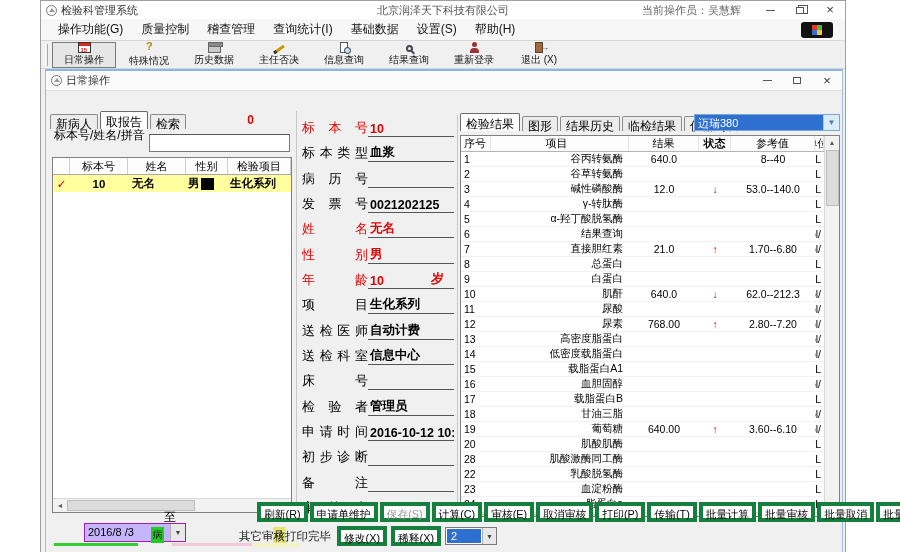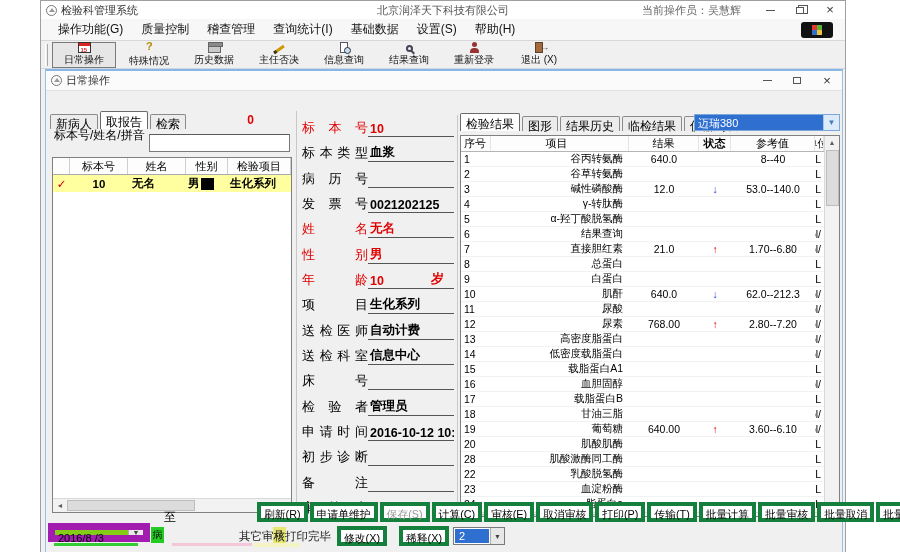--- a/index.html
+++ b/index.html
@@ -122,21 +122,21 @@
   .st-down{color:#2f4fdd;}
   .rvscroll{width:15px;background:#f2f2f2;border-left:1px solid #d8d8d8;display:flex;flex-direction:column;align-items:center;}
   .vthumb{width:13px;height:56px;background:#dcdcdc;border:1px solid #bdbdbd;margin-top:1px;}
   .vfill{flex:1;}
 
   
   .bottom{position:absolute;left:0;top:428px;width:796px;height:34px;font-size:12px;}
   .appdate-row{position:absolute;left:12px;top:-26px;display:flex;align-items:center;}
   .cb{width:12px;height:12px;background:#fff;border:1px solid #707070;margin:0 4px 0 8px;}
   .to-label{position:absolute;left:118px;top:-10px;}
-  .date-combo{position:absolute;height:19px;border:7px solid #a21caf;background:#84cc16;display:flex;font-size:11px;}
+  .date-combo{position:absolute;height:19px;border:1px solid #a21caf;background:#c4b5fd;display:flex;font-size:11px;margin-left:36px;}
   .date-combo .dv{flex:1;padding:2px 0 0 3px;white-space:nowrap;}
   .date-combo .arr{width:15px;background:#e8e8e8;border-left:1px solid #b0b0b0;display:flex;align-items:center;justify-content:center;font-size:7px;color:#444;}
   .dc1{left:2px;top:4px;width:102px;}
   .dc2{left:120px;top:4px;width:106px;}
   .tag{position:absolute;top:8px;width:13px;height:16px;font-size:10px;display:flex;align-items:center;justify-content:center;overflow:hidden;}
   .tag-green{left:105px;background:#22cc22;color:#111;}
   .tag-yellow{left:227px;background:#e6e670;color:#333;}
   .strip-green{position:absolute;left:8px;top:24px;width:84px;height:3px;background:#33cc33;}
   .strip-pink{position:absolute;left:126px;top:24px;width:80px;height:3px;background:#f3c6d8;}
   .strip-yellow{position:absolute;left:208px;top:24px;width:46px;height:4px;background:#f4f4c2;}
@@ -632,21 +632,21 @@
               <button class="btn">传输(T)</button>
               <button class="btn">批量计算</button>
               <button class="btn">批量审核</button>
               <button class="btn">批量取消</button>
               <button class="btn">批量打印</button>
               <button class="btn bold">关闭(C)</button>
             </div>
 
           <div class="btnrow2">
             <span class="row2-label">其它审核打印完毕</span>
-            <span class="r2btns" style="display:flex;gap:12px;">
+            <span class="r2btns" style="display:flex;gap:4px;">
                 <button class="btn">修改(X)</button>
                 <button class="btn">稀释(X)</button>
               </span>
             <span class="dil-combo">
               <span class="dv">2</span>
               <span class="arr">▼</span>
             </span>
           </div>
           <button class="btn chg-btn">更换仪器</button>
         </div>

